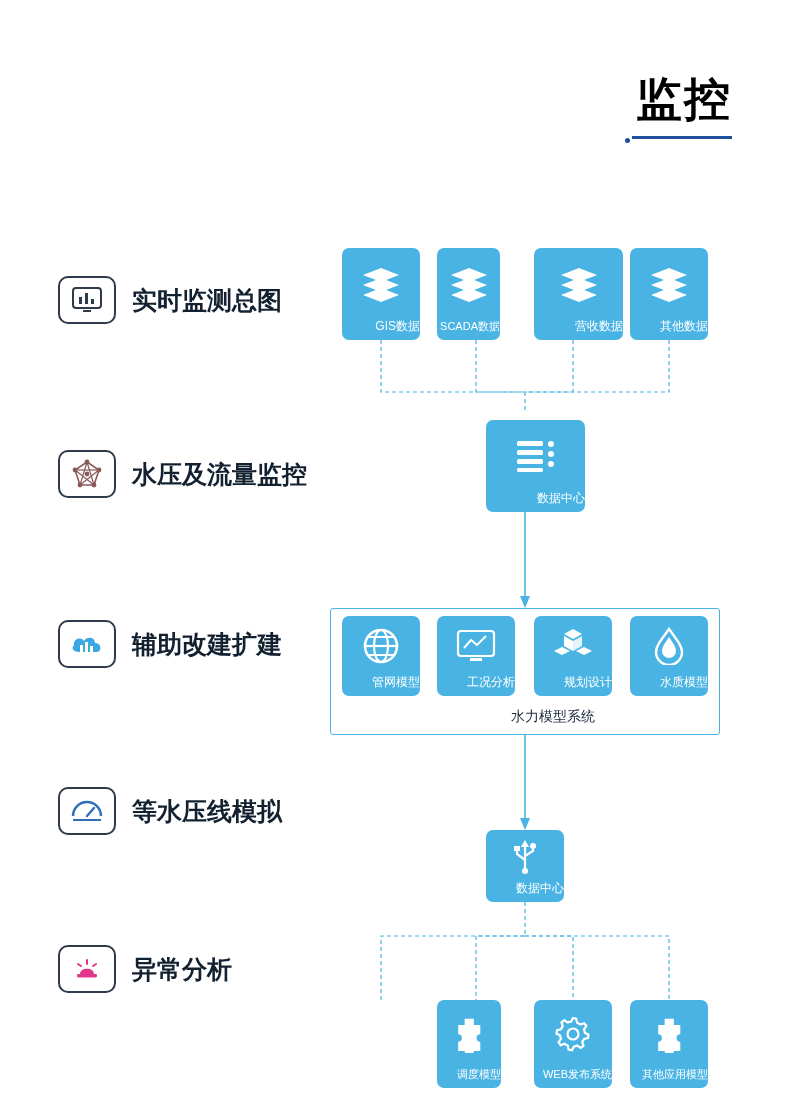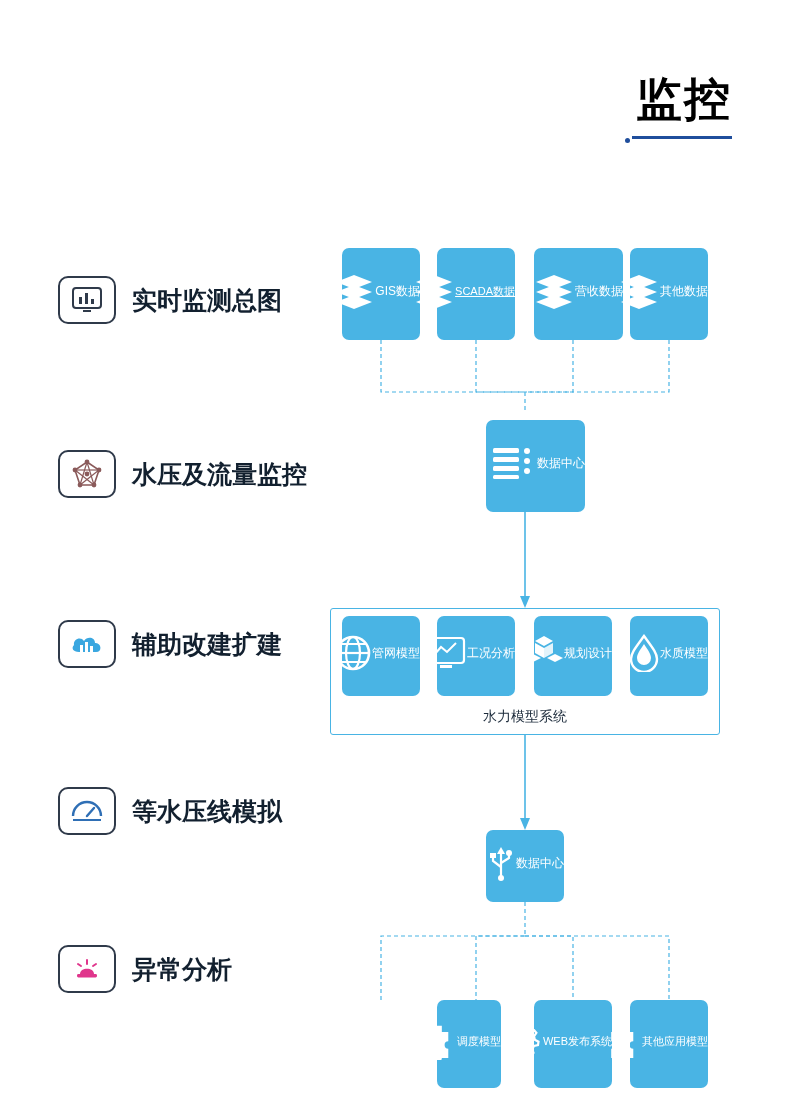--- a/index.html
+++ b/index.html
@@ -80,21 +80,22 @@
     top: 230px;
     width: 410px;
     height: 860px;
   }
   .node {
     position: absolute;
     background: #49b4e4;
     border-radius: 7px;
     box-sizing: border-box;
     display: flex;
-    align-items: center;
+    flex-direction: column;
+    align-items: flex-end;
     justify-content: flex-end;
     padding-bottom: 7px;
     color: #ffffff;
   }
   .node .glyph {
     flex: 1;
     display: flex;
     align-items: center;
     justify-content: center;
     width: 100%;
@@ -111,20 +112,21 @@
     border: 1px solid #49b4e4;
     border-radius: 3px;
     box-sizing: border-box;
   }
   .group-caption {
     position: absolute;
     width: 100%;
     text-align: center;
     font-size: 14px;
     color: #1b2a3a;
+    margin-left: 28px;
   }
 
   svg.connectors {
     position: absolute;
     left: 0; top: 0;
     width: 410px;
     height: 860px;
     overflow: visible;
   }
 </style>
@@ -232,21 +234,21 @@
     <div class="glyph">
       <svg width="42" height="40" viewBox="0 0 42 40">
         <polygon points="21,4 39,11 21,18 3,11" fill="#ffffff"></polygon>
         <polygon points="21,14 39,21 21,28 3,21" fill="#ffffff"></polygon>
         <polygon points="21,24 39,31 21,38 3,31" fill="#ffffff"></polygon>
       </svg>
     </div>
     <div class="caption">GIS数据</div>
   </div>
 
-  <div class="node small-caption" style="left:107px; top:18px; width:78px; height:92px;text-decoration:underline;">
+  <div class="node small-caption" style="left:107px; top:18px; width:63px; height:92px;">
     <div class="glyph">
       <svg width="42" height="40" viewBox="0 0 42 40">
         <polygon points="21,4 39,11 21,18 3,11" fill="#ffffff"></polygon>
         <polygon points="21,14 39,21 21,28 3,21" fill="#ffffff"></polygon>
         <polygon points="21,24 39,31 21,38 3,31" fill="#ffffff"></polygon>
       </svg>
     </div>
     <div class="caption">SCADA数据</div>
   </div>
 

